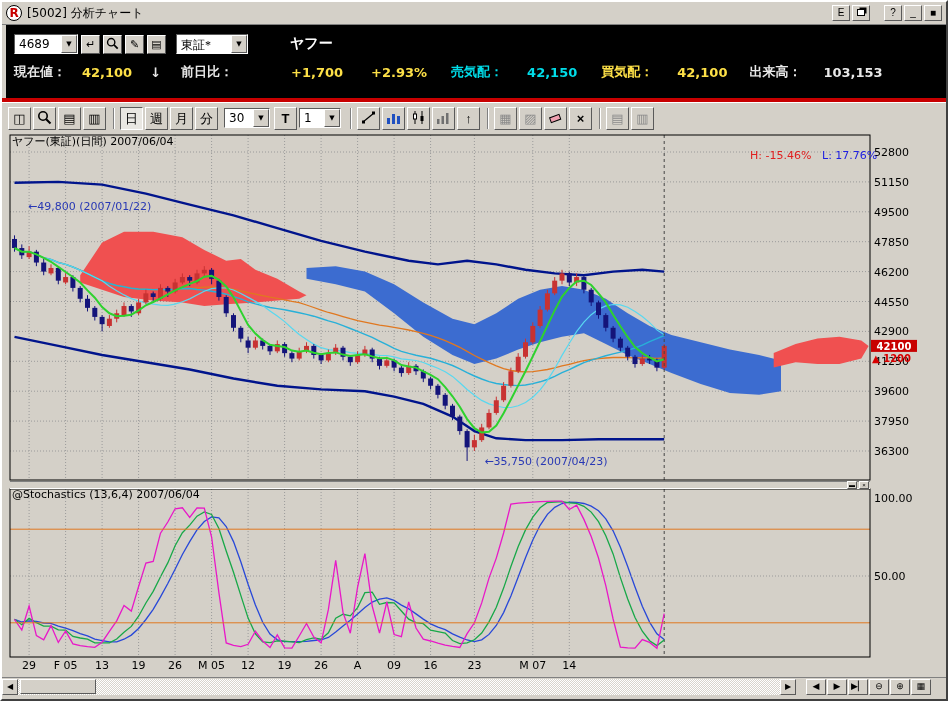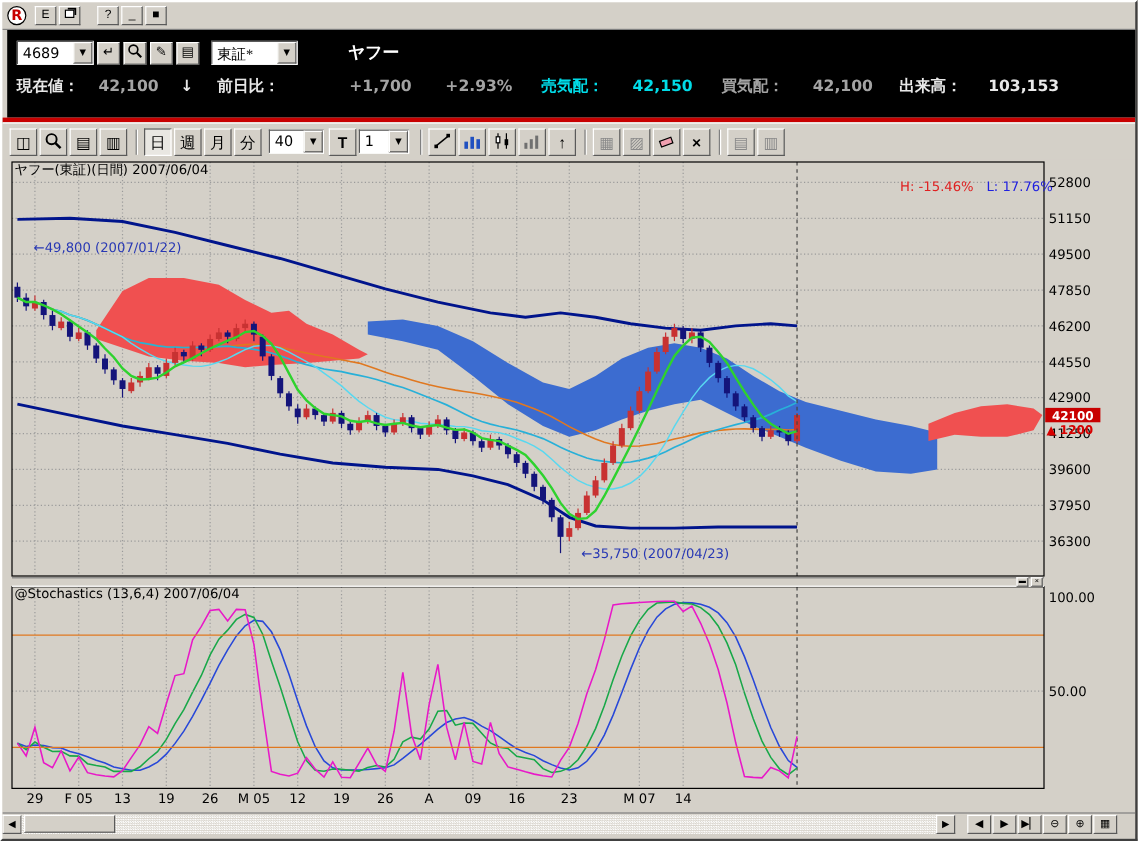--- a/index.html
+++ b/index.html
@@ -22,21 +22,21 @@
   .combo{display:inline-flex;align-items:stretch;height:20px;background:#fff;
     border:1px solid;border-color:#5a5a5a #ffffff #ffffff #5a5a5a;}
   .cval{padding:2px 4px 0 4px;font-size:12px;color:#000;min-width:40px;}
   .cbtn{width:16px;background:#d4d0c8;border:1px solid;border-color:#ffffff #5a5a5a #5a5a5a #ffffff;
     font-size:7px;display:flex;align-items:center;justify-content:center;color:#000;}
   .sq{width:19px;height:19px;margin-left:3px;padding:0;background:#d4d0c8;font-size:11px;line-height:1;
     border:1px solid;border-color:#ffffff #5a5a5a #5a5a5a #ffffff;display:inline-flex;align-items:center;justify-content:center;}
   .mk{margin-left:10px;}
   .stockname{color:#fff;font-size:14px;font-weight:bold;margin-left:42px;text-align:center;}
   .qrow2{display:flex;align-items:center;height:30px;padding-left:8px;font-size:13px;font-weight:bold;white-space:nowrap;gap:10px;}
-  .wl{color:#e8e8e8;} .rv{color:#a3a3a3;} .cv{color:#00dce8;}
+  .wl{color:#e8e8e8;} .rv{color:#fde047;} .cv{color:#00dce8;}
   .redline{position:absolute;left:0;top:96px;width:944px;height:4px;background:#c80000;}
   
   .toolbar{position:absolute;left:0;top:100px;width:944px;height:31px;background:#d4d0c8;
     border-top:1px solid #ffffff;display:flex;align-items:center;padding-left:6px;}
   .tool{width:23px;height:23px;margin-right:2px;padding:0;background:#d4d0c8;font-size:13px;line-height:1;
     border:1px solid;border-color:#ffffff #5a5a5a #5a5a5a #ffffff;display:inline-flex;align-items:center;justify-content:center;color:#000;}
   .tool.pressed{border-color:#5a5a5a #ffffff #ffffff #5a5a5a;background:#e9e7e2;}
   .tool.dis{color:#8a8a8a;}
   .sep{width:2px;height:21px;border-left:1px solid #808080;border-right:1px solid #ffffff;margin:0 5px;}
   .tsel{height:20px;margin-right:4px;}
@@ -61,20 +61,21 @@
   .nbtn{width:20px;height:16px;padding:0;margin-right:1px;font-size:9px;line-height:1;background:#d4d0c8;
     border:1px solid;border-color:#ffffff #5a5a5a #5a5a5a #ffffff;color:#000;}
 </style>
 </head>
 <body>
 
 <div class="window">
 
   <div class="titlebar">
     <span class="logo">R</span>
+    <span class="wtitle">[5002] 分析チャート</span>
     <button class="tbtn">E</button>
     <button class="tbtn"><span class="copyicon"></span></button>
     <button class="tbtn gap">?</button>
     <button class="tbtn">_</button>
     <button class="tbtn">■</button>
   </div>
 
   <div class="quotebar">
     <div class="qrow1">
       <div class="combo" style="width:64px;">
@@ -138,21 +139,21 @@
       </button>
     <button class="tool">
         <span>▥</span>
       </button>
     <span class="sep"></span>
     <button class="tool pressed">日</button>
     <button class="tool">週</button>
     <button class="tool">月</button>
     <button class="tool">分</button>
     <div class="combo tsel" style="width:46px;margin-left:4px;">
-      <span class="cval" style="flex:1;">40</span>
+      <span class="cval" style="flex:1;">30</span>
       <span class="cbtn">
           <span>▼</span>
         </span>
     </div>
     <button class="tool" style="font-weight:bold;">T</button>
     <div class="combo tsel" style="width:42px;">
       <span class="cval" style="flex:1;">1</span>
       <span class="cbtn">
           <span>▼</span>
         </span>

